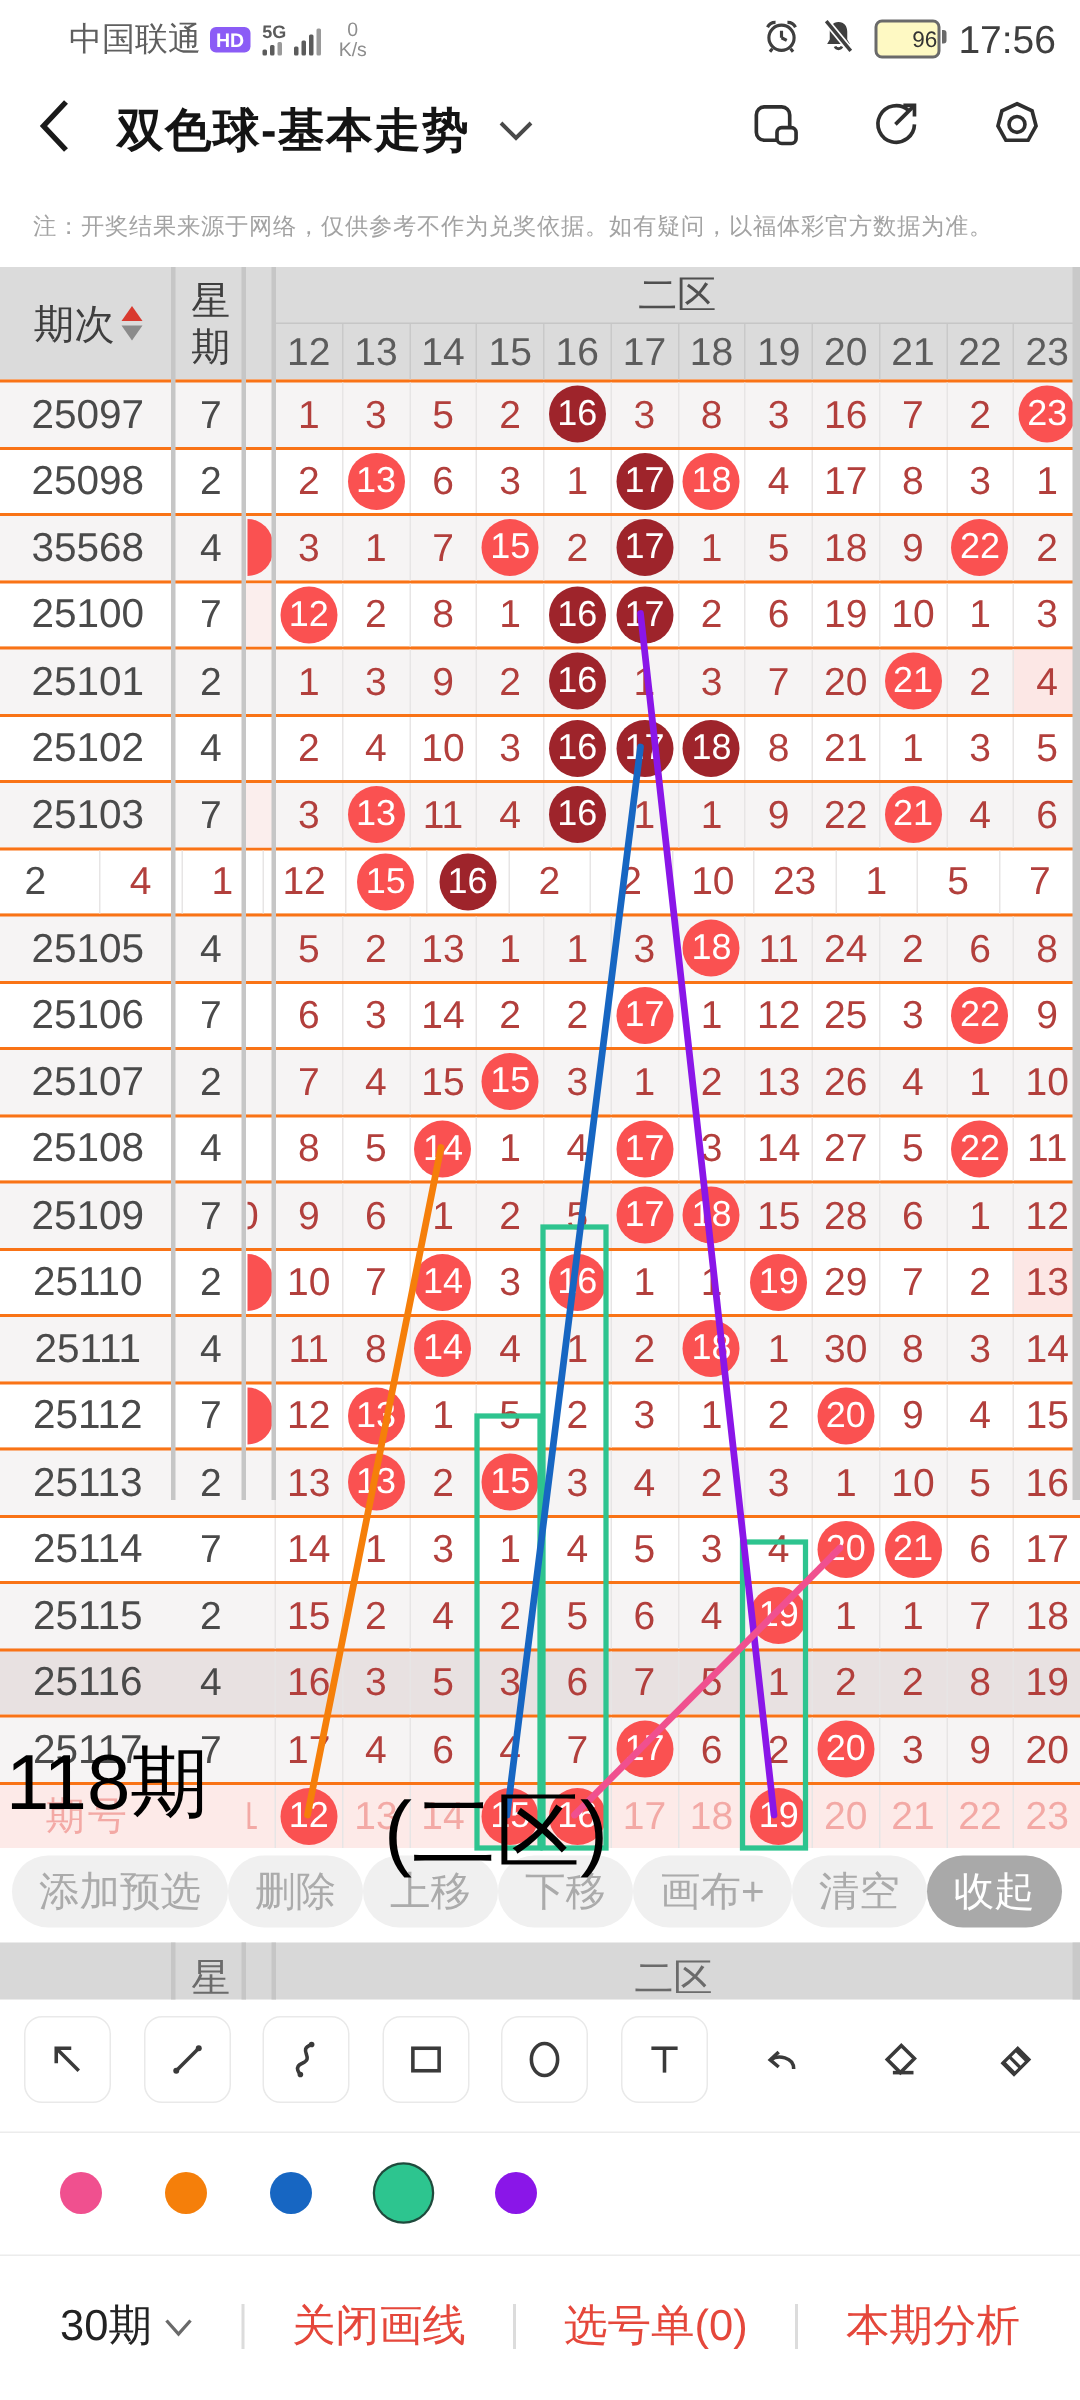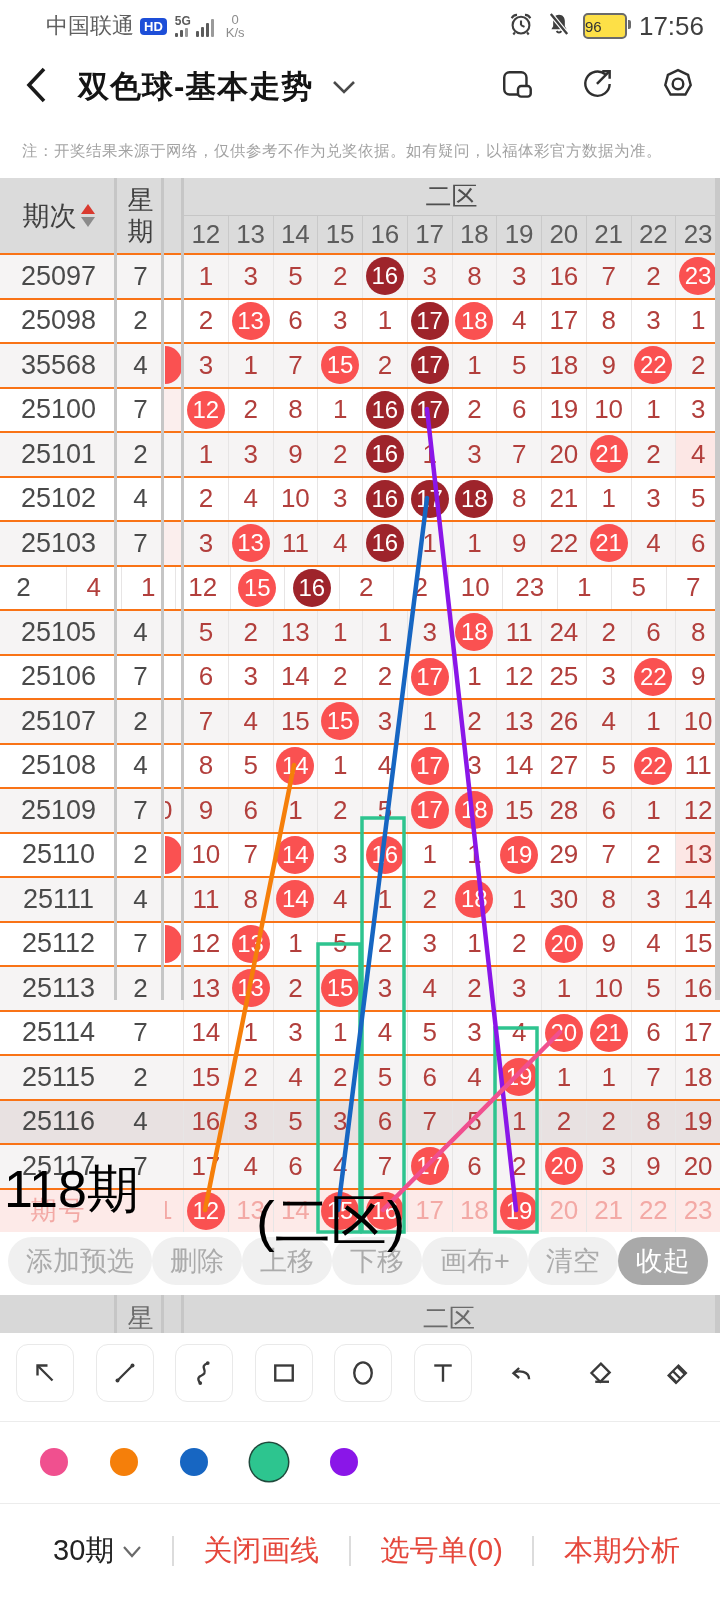--- a/index.html
+++ b/index.html
@@ -4,32 +4,32 @@
 <style>
   html,body{margin:0;padding:0;background:#fff;}
   body{width:720px;height:1600px;position:relative;overflow:hidden;
        font-family:"Liberation Sans","DejaVu Sans",sans-serif;-webkit-font-smoothing:antialiased;}
 
   
   .status-bar{position:absolute;top:0;left:0;width:720px;height:48px;display:flex;
     align-items:center;justify-content:space-between;padding:4px 16px 0 46px;box-sizing:border-box;}
   .sb-left{display:flex;align-items:center;gap:6px;}
   .sb-carrier{font-size:22px;color:#5f5f5f;}
-  .hd-badge{background:#1d4ed8;color:#fff;font-size:13px;font-weight:bold;border-radius:4px;
+  .hd-badge{background:#8b5cf6;color:#fff;font-size:13px;font-weight:bold;border-radius:4px;
     padding:1px 4px;line-height:15px;}
   .sig-wrap{display:flex;align-items:flex-end;gap:5px;margin-left:2px;}
   .sig-5g{font-size:12px;font-weight:bold;color:#5b5b5b;line-height:10px;display:block;text-align:left;}
   .bars{display:flex;align-items:flex-end;gap:2px;}
   .bar{width:3px;background:#9a9a9a;border-radius:1px;}
   .bar.on{background:#5b5b5b;}
   .speed{display:flex;flex-direction:column;align-items:center;line-height:13px;color:#8d8d8d;
     font-size:13px;margin-left:6px;}
   .sb-right{display:flex;align-items:center;gap:10px;}
-  .battery{min-width:40px;height:22px;border:2px solid #6a6a6a;border-radius:5px;background:#fde047;
-    display:flex;align-items:center;justify-content:flex-start;font-size:15px;color:#333;position:relative;}
+  .battery{min-width:40px;height:22px;border:2px solid #6a6a6a;border-radius:5px;background:#fef9c3;
+    display:flex;align-items:center;justify-content:flex-end;font-size:15px;color:#333;position:relative;}
   .battery:after{content:"";position:absolute;right:-6px;top:5px;width:3px;height:9px;background:#6a6a6a;
     border-radius:0 2px 2px 0;}
   .sb-time{font-size:26px;color:#3f3f3f;margin-left:2px;}
 
   
   .nav-bar{position:absolute;top:48px;left:0;width:720px;height:77px;display:flex;align-items:center;
     padding:0 24px;box-sizing:border-box;}
   .nav-title{font-size:31px;font-weight:bold;color:#141414;margin-left:30px;letter-spacing:1px;}
   .nav-caret{margin-left:18px;display:flex;align-items:center;}
   .nav-icons{margin-left:auto;display:flex;align-items:center;gap:44px;}
@@ -112,21 +112,21 @@
 
   
   .palette{position:absolute;top:1428px;left:0;width:720px;height:68px;display:flex;align-items:center;
     padding-left:40px;gap:42px;box-sizing:border-box;}
   .swatch{width:28px;height:28px;border-radius:50%;flex:none;}
   .swatch.selected{width:38px;height:38px;box-shadow:0 0 0 1.5px #1f4a3c;}
 
   
   .bottom-bar{position:absolute;top:1516px;left:0;width:720px;height:70px;display:flex;align-items:center;
     justify-content:space-between;padding:0 40px;box-sizing:border-box;}
-  .bb-periods{display:flex;align-items:center;gap:8px;font-size:29px;color:#222;margin-left:13px;}
+  .bb-periods{display:flex;align-items:center;gap:8px;font-size:29px;color:#222;}
   .bb-sep{width:2px;height:30px;background:#dcdcdc;}
   .bb-link{font-size:29px;color:#e5473b;}
 </style>
 </head>
 <body>
 
 <div class="status-bar">
   <div class="sb-left">
     <span class="sb-carrier">中国联通</span>
     <span class="hd-badge">HD</span>

